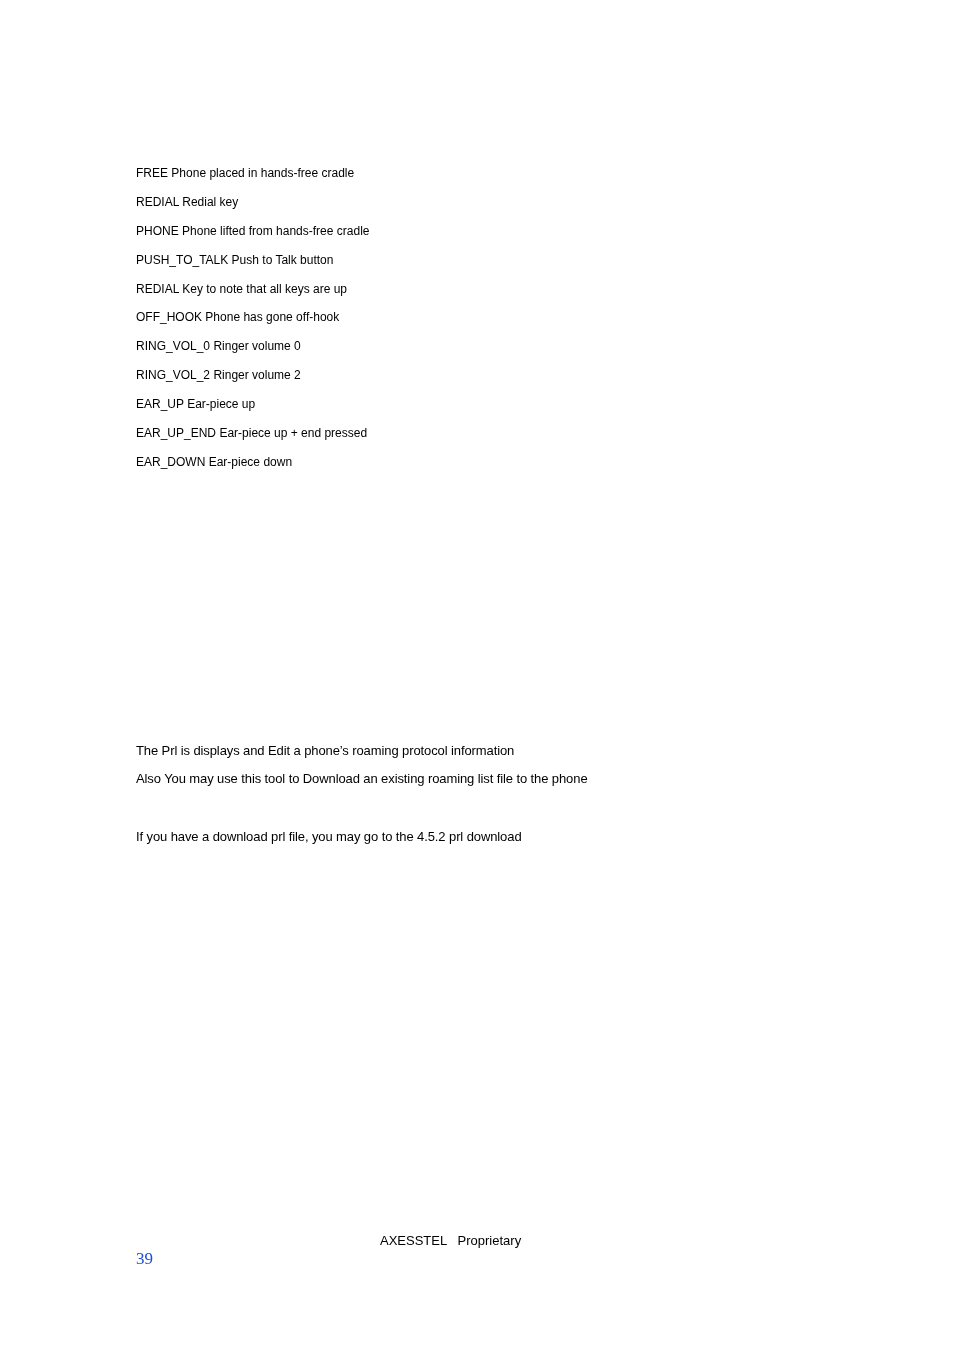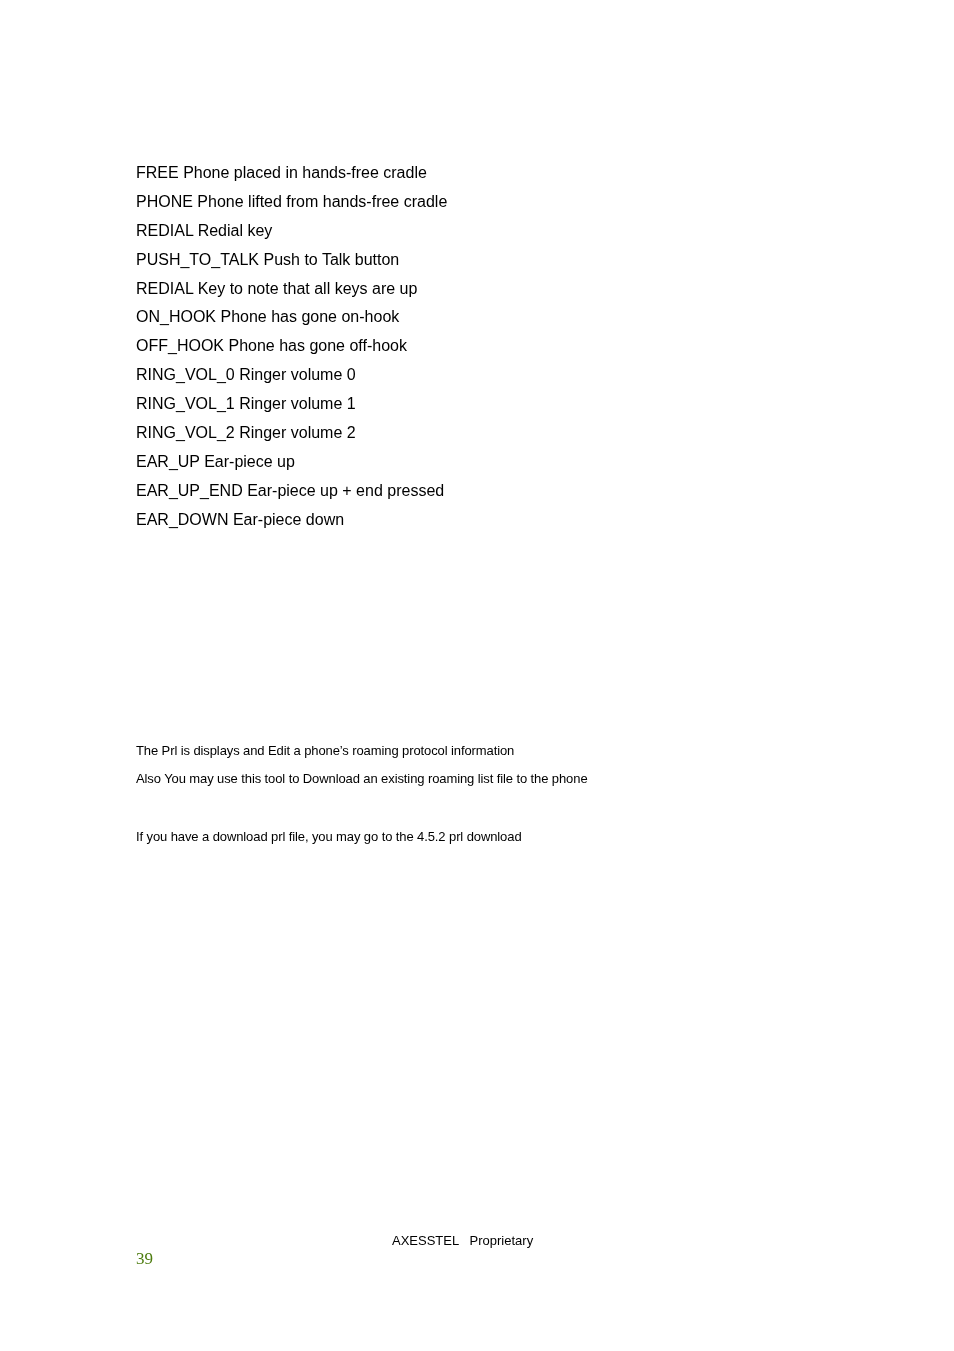--- a/index.html
+++ b/index.html
@@ -1,38 +1,36 @@
 <!DOCTYPE html>
 <html><head>
   <meta charset="utf-8">
   <style>
     html, body { margin: 0; padding: 0; background: #ffffff; }
     body { width: 954px; height: 1351px; position: relative; overflow: hidden; color: #000; }
     .key-list { position: absolute; left: 136px; top: 162px; margin: 0; padding: 0; list-style: none; }
-    .key-list li { font-family: "Liberation Sans", sans-serif; font-size: 16px; height: 28.9px; line-height: 22px; white-space: nowrap; }
+    .key-list li { font-family: "Liberation Sans", sans-serif; font-size: 12px; height: 28.9px; line-height: 22px; white-space: nowrap; }
     .prl-para { position: absolute; left: 136px; font-family: "Liberation Sans", sans-serif; font-size: 13px; line-height: 22px; white-space: nowrap; letter-spacing: -0.1px; }
     .p1 { top: 740px; }
     .p2 { top: 768px; }
     .p3 { top: 826px; }
-    .footer-text { position: absolute; left: 392px; top: 1233px; font-family: "Liberation Sans", sans-serif; font-size: 13px; white-space: pre; }
-    .page-num { position: absolute; left: 136px; top: 1249px; font-family: "Liberation Serif", serif; font-size: 17px; color: #4d7c0f; }
+    .footer-text { position: absolute; left: 380px; top: 1233px; font-family: "Liberation Sans", sans-serif; font-size: 13px; white-space: pre; }
+    .page-num { position: absolute; left: 136px; top: 1249px; font-family: "Liberation Serif", serif; font-size: 17px; color: #1d4ed8; }
   </style>
 </head>
 <body>
 
 <ul class="key-list">
   <li><span>FREE</span> <span>Phone placed in hands-free cradle</span></li>
+  <li><span>REDIAL</span> <span>Redial key</span></li>
   <li><span>PHONE</span> <span>Phone lifted from hands-free cradle</span></li>
-  <li><span>REDIAL</span> <span>Redial key</span></li>
   <li><span>PUSH_TO_TALK</span> <span>Push to Talk button</span></li>
   <li><span>REDIAL</span> <span>Key to note that all keys are up</span></li>
-  <li><span>ON_HOOK</span> <span>Phone has gone on-hook</span></li>
   <li><span>OFF_HOOK</span> <span>Phone has gone off-hook</span></li>
   <li><span>RING_VOL_0</span> <span>Ringer volume 0</span></li>
-  <li><span>RING_VOL_1</span> <span>Ringer volume 1</span></li>
   <li><span>RING_VOL_2</span> <span>Ringer volume 2</span></li>
   <li><span>EAR_UP</span> <span>Ear-piece up</span></li>
   <li><span>EAR_UP_END</span> <span>Ear-piece up + end pressed</span></li>
   <li><span>EAR_DOWN</span> <span>Ear-piece down</span></li>
 </ul>
 
 <div class="prl-para p1">The Prl is displays and Edit a phone’s roaming protocol information</div>
 <div class="prl-para p2">Also You may use this tool to Download an existing roaming list file to the phone</div>
 <div class="prl-para p3">If you have a download prl file, you may go to the 4.5.2 prl download</div>
 

